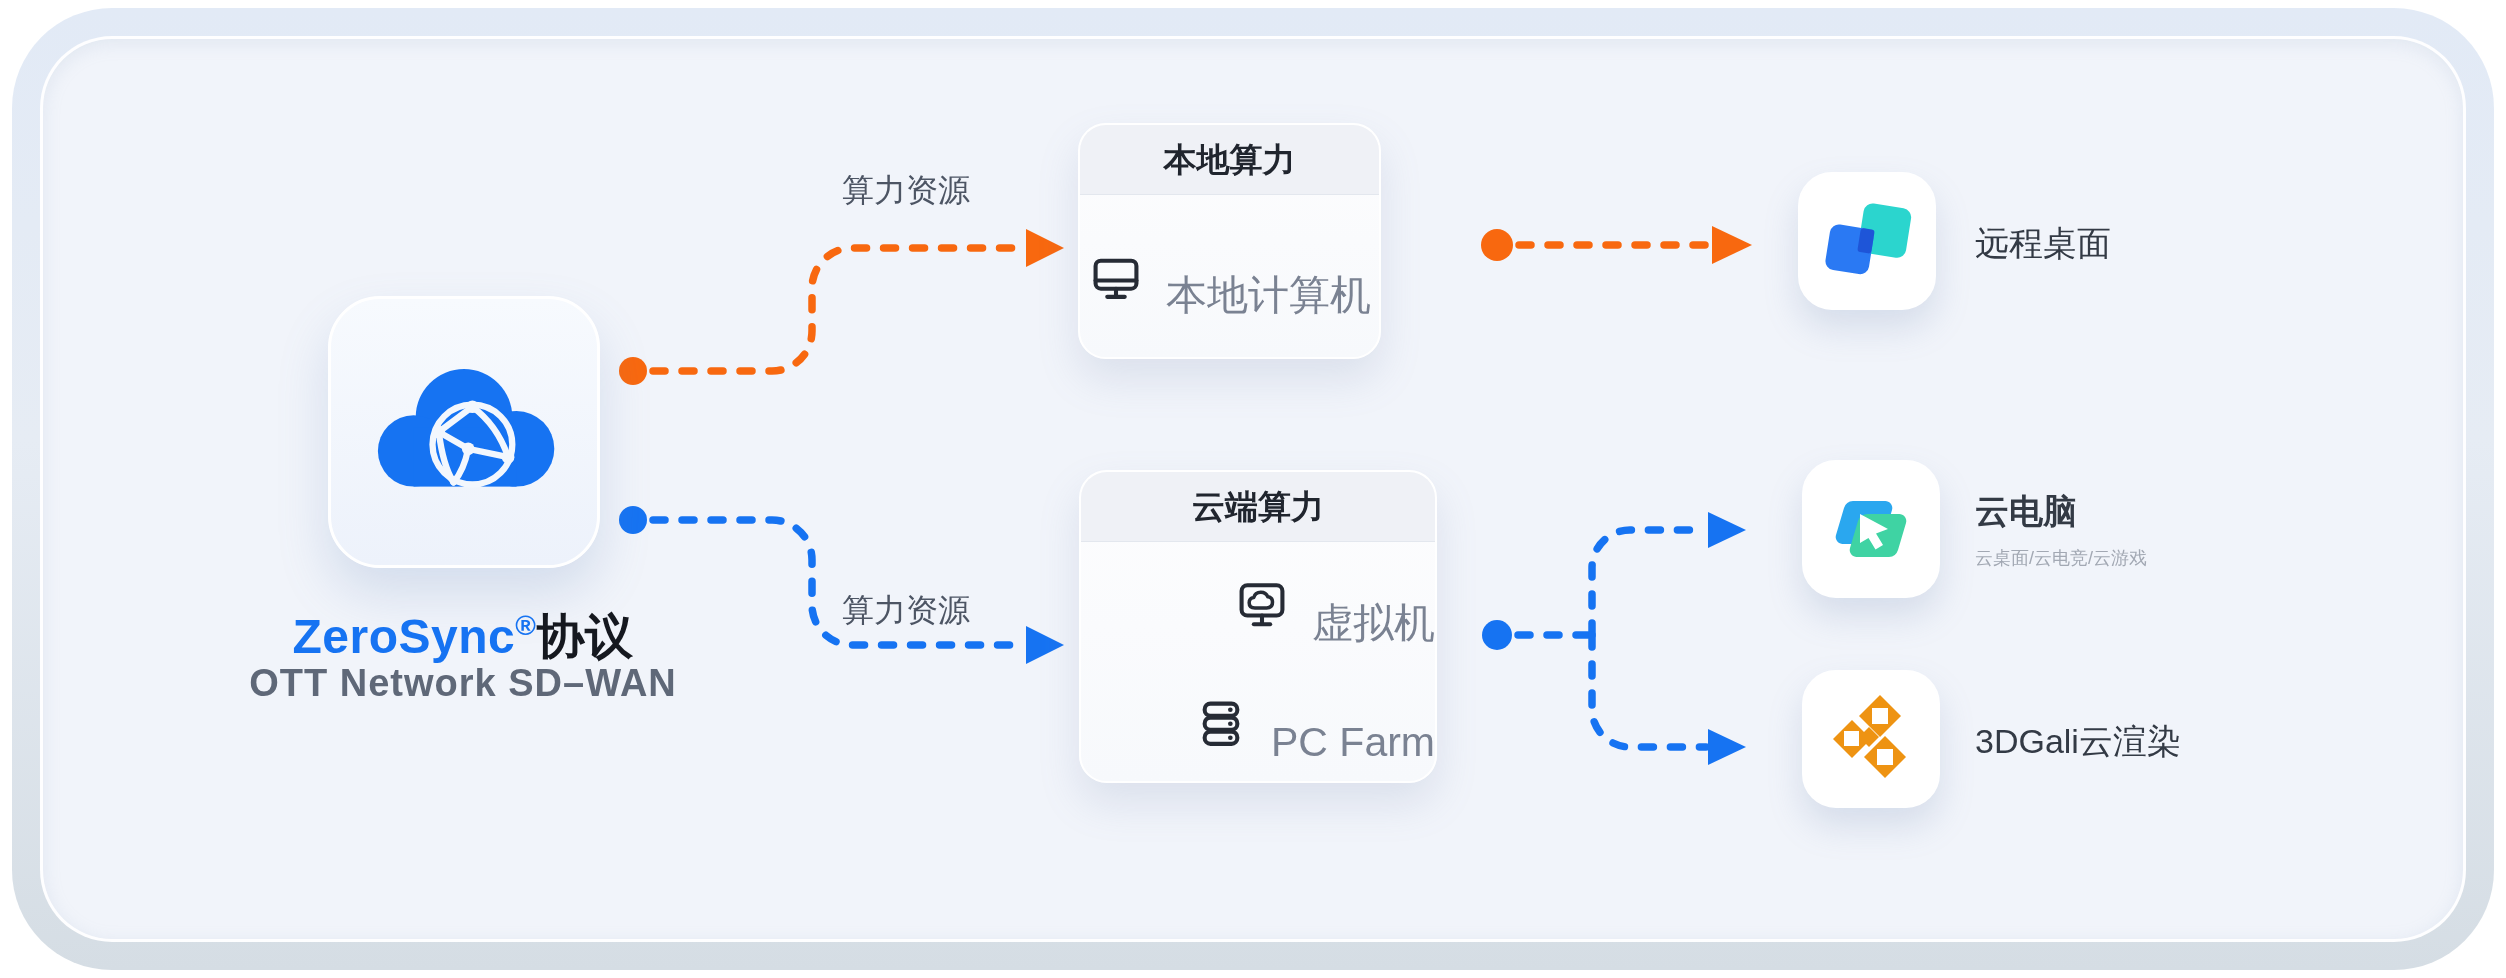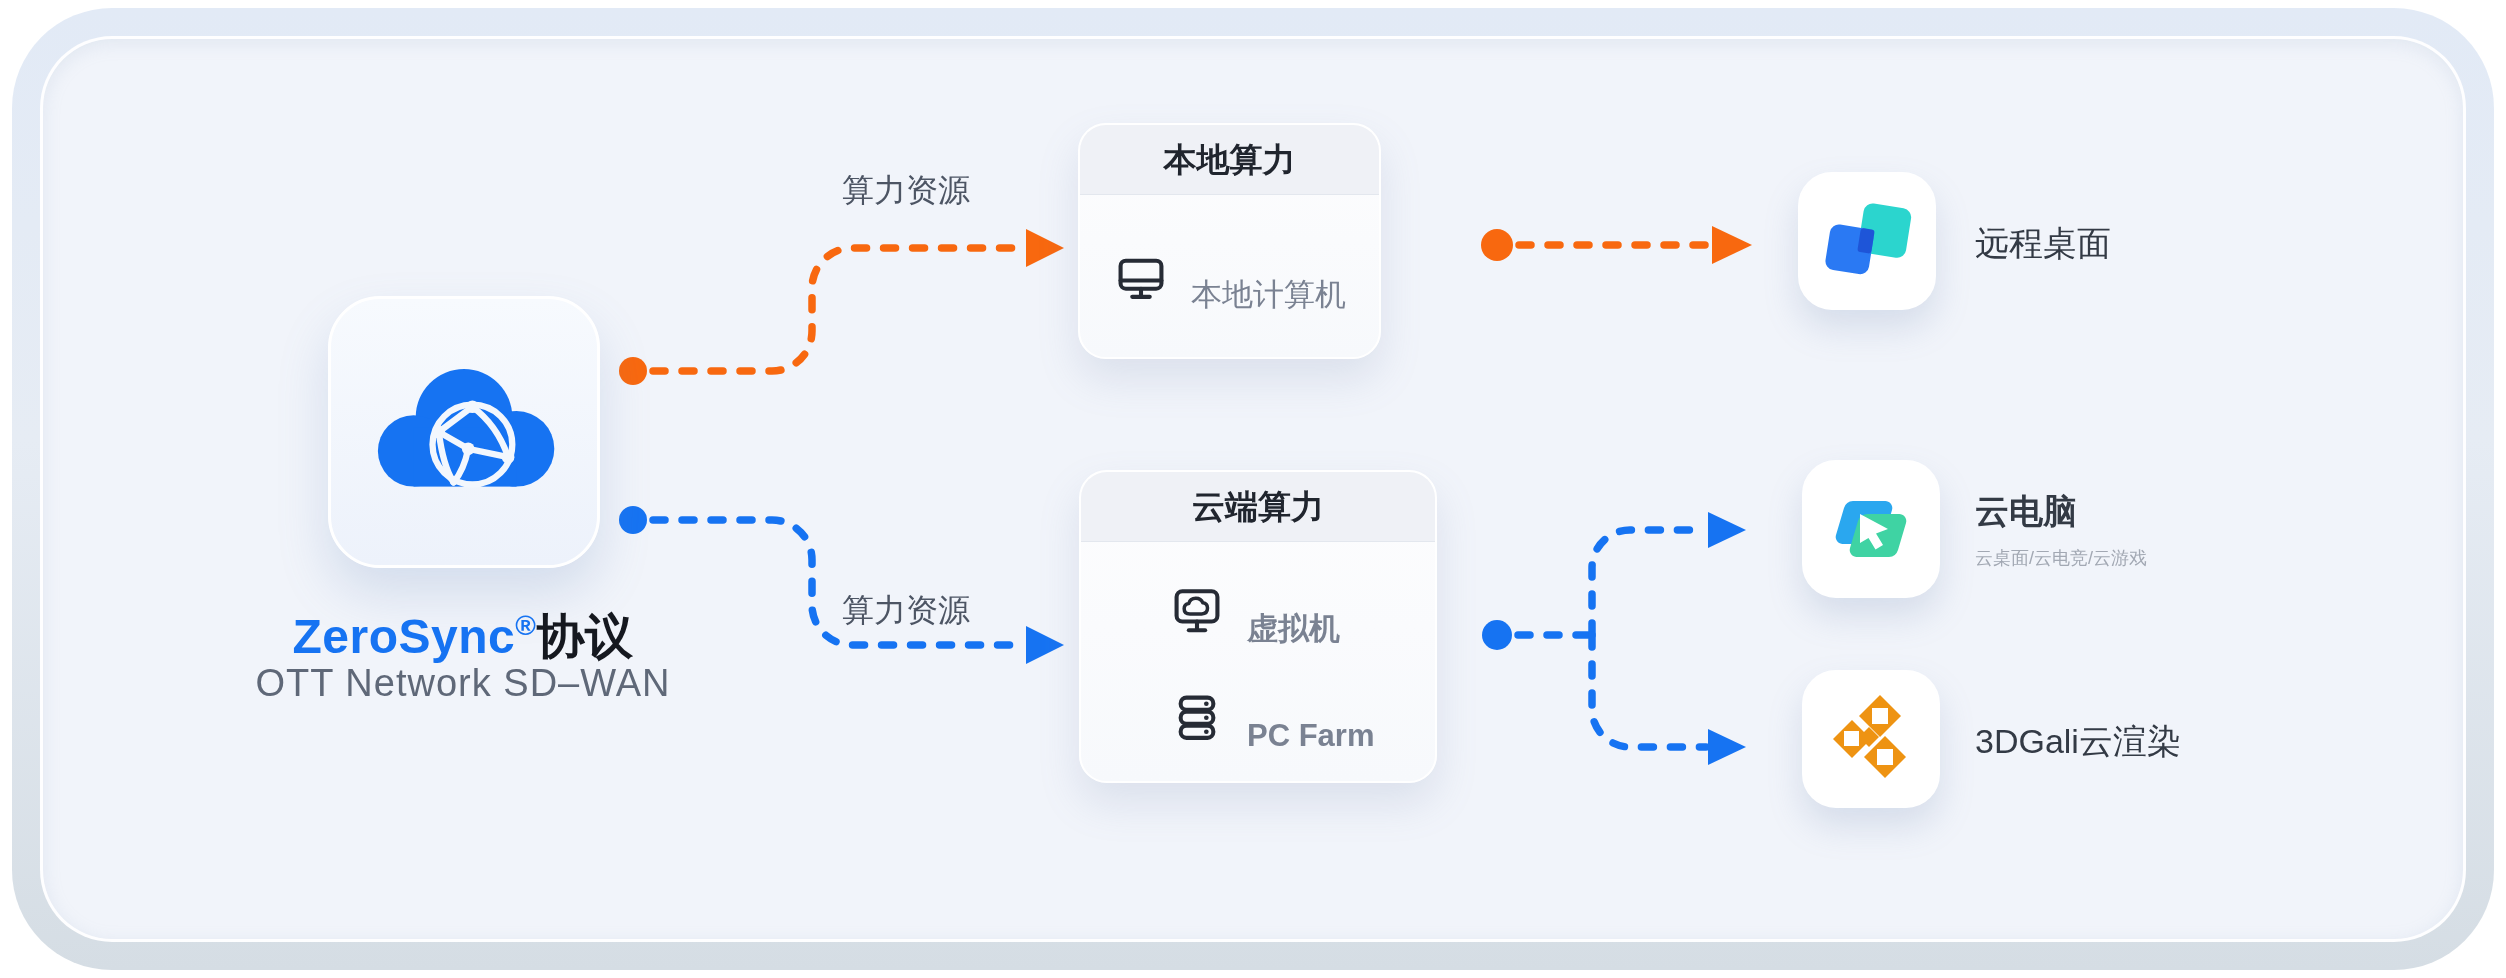--- a/index.html
+++ b/index.html
@@ -25,40 +25,40 @@
 
   
   .source-card{position:absolute;left:328px;top:296px;width:272px;height:272px;border-radius:52px;
     background:linear-gradient(180deg,#F7FAFE 0%,#EDF2FB 100%);border:3px solid #fff;
     box-shadow:0 26px 50px rgba(110,140,190,.22);display:flex;align-items:center;justify-content:center;}
   .source-title{position:absolute;left:163px;top:596px;width:600px;height:60px;line-height:60px;
     text-align:center;font-size:48px;font-weight:700;color:var(--c-ink);letter-spacing:.5px;}
   .source-title .brand{color:var(--c-blue);}
   .source-title .reg{color:var(--c-blue);font-size:28px;vertical-align:18px;font-weight:700;}
   .source-subtitle{position:absolute;left:163px;top:660px;width:600px;height:46px;line-height:46px;
-    text-align:center;font-size:38px;font-weight:400;color:var(--c-subtitle);letter-spacing:1px;}
+    text-align:center;font-size:38px;font-weight:700;color:var(--c-subtitle);letter-spacing:1px;}
 
   .flow-label{position:absolute;width:260px;height:44px;line-height:44px;text-align:left;
     font-size:32px;color:var(--c-flow-label);font-weight:500;}
   .flow-label.top{left:842px;top:168px;}
   .flow-label.bottom{left:842px;top:588px;}
 
   
   .compute-box{position:absolute;border-radius:28px;background:linear-gradient(180deg,#FDFDFE 0%,#F7F9FC 100%);
     border:2px solid #fff;box-shadow:0 20px 40px rgba(120,140,180,.18);overflow:hidden;}
   .compute-box .hd{height:70px;line-height:70px;text-align:center;font-size:33px;font-weight:600;
     color:var(--c-box-title);background:#EFF1F6;border-bottom:1px solid #E3E7EE;}
   .box-local{left:1078px;top:123px;width:303px;height:236px;}
   .box-cloud{left:1079px;top:470px;width:358px;height:313px;}
   .box-body{display:flex;flex-direction:column;justify-content:center;gap:32px;}
   .box-local .box-body{height:164px;align-items:center;}
-  .box-cloud .box-body{height:241px;align-items:flex-start;padding-left:88px;font-weight:bold;}
+  .box-cloud .box-body{height:241px;align-items:flex-end;padding-left:88px;}
   .item-row{display:flex;align-items:center;gap:22px;}
   .item-row .ic{width:56px;height:56px;flex:0 0 auto;}
-  .item-row .lb{font-size:31px;color:var(--c-gray-label);margin-top:36px;}
+  .item-row .lb{font-size:41px;color:var(--c-gray-label);margin-top:36px;}
 
   
   .app-tile{position:absolute;width:138px;height:138px;border-radius:34px;background:#fff;
     border:2px solid #fff;box-shadow:0 18px 34px rgba(120,140,180,.22);
     display:flex;align-items:center;justify-content:center;}
   .tile-remote{left:1798px;top:172px;}
   .tile-cloudpc{left:1802px;top:460px;}
   .tile-gali{left:1802px;top:670px;}
   .app-tile svg{width:96px;height:96px;}
   .ep-label{position:absolute;font-size:34px;font-weight:500;color:var(--c-endpoint);height:48px;line-height:48px;}

